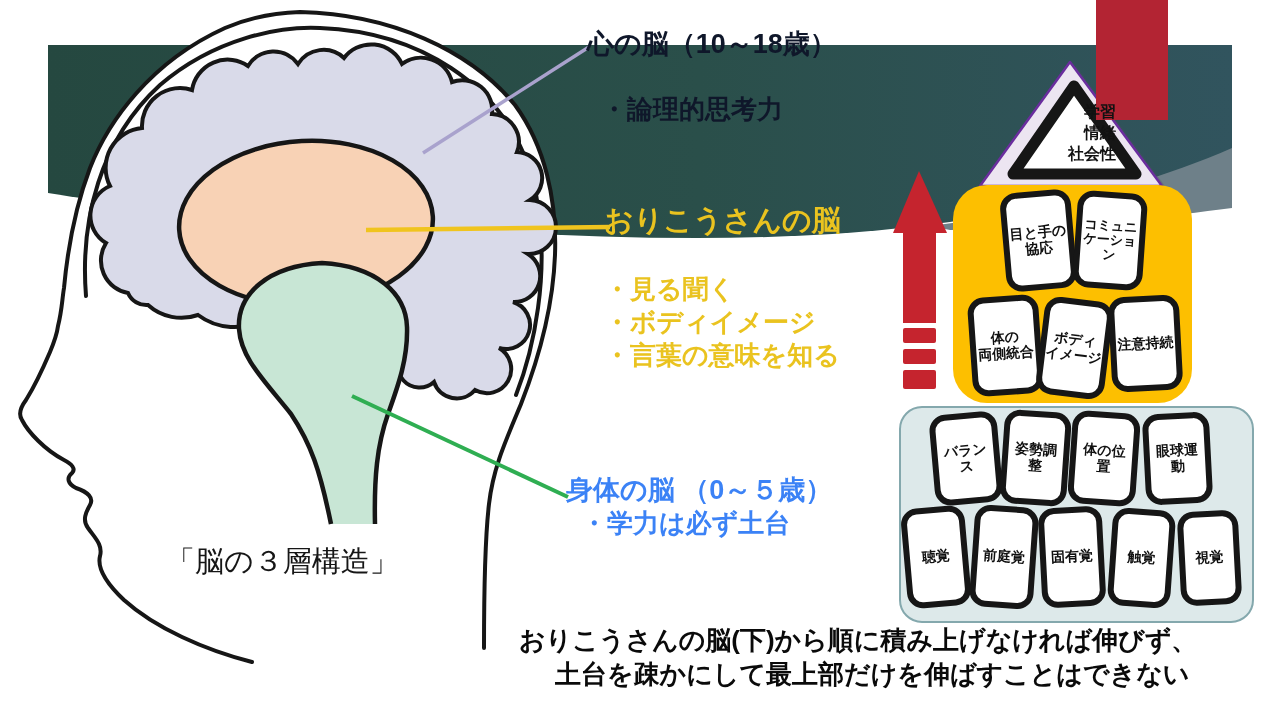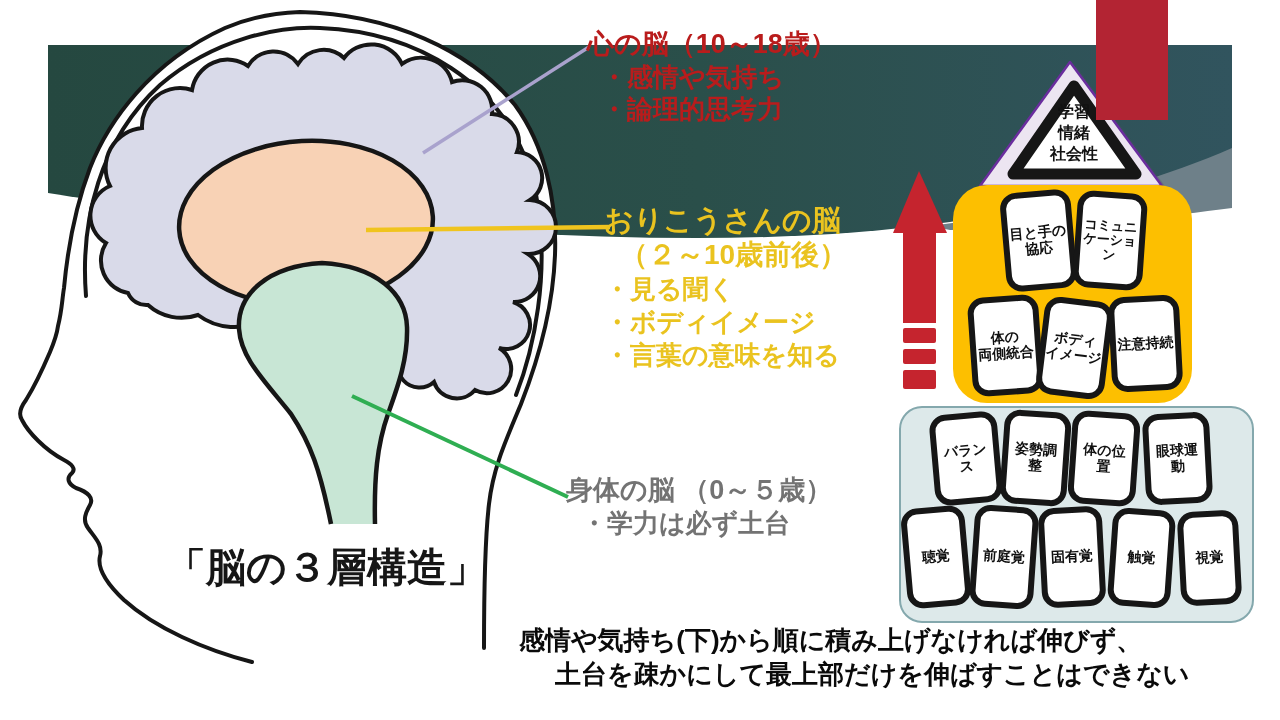--- a/index.html
+++ b/index.html
@@ -2,35 +2,35 @@
 <html><head>
 <meta charset="utf-8">
 <style>
   html,body{margin:0;padding:0;background:#fff;}
   #stage{
     position:relative;width:1280px;height:720px;overflow:hidden;background:#ffffff;
     font-family:"Liberation Sans","DejaVu Sans",sans-serif;
   }
   #bg{position:absolute;left:0;top:0;}
   .ann{position:absolute;font-weight:bold;white-space:nowrap;line-height:1;}
-  .mind{color:#b91c1c;}
+  .mind{color:#0f172a;}
   .smart{color:#eac31f;}
-  .body{color:#737373;}
+  .body{color:#3b82f6;}
   .card{
     position:absolute;background:#ffffff;border:6px solid #161616;border-radius:16px;
     display:flex;align-items:center;justify-content:center;text-align:center;
     font-weight:bold;color:#101010;white-space:pre-line;line-height:1.12;
     box-sizing:border-box;font-size:14px;
   }
   .tri-label{
-    position:absolute;left:1032px;top:101px;width:84px;text-align:center;
+    position:absolute;left:1032px;top:101px;width:84px;text-align:right;
     font-weight:bold;color:#111;font-size:16px;line-height:21px;white-space:pre-line;
   }
   .caption{position:absolute;font-weight:bold;color:#0a0a0a;font-size:26px;white-space:nowrap;line-height:1;}
-  .headlabel{position:absolute;left:166px;top:547px;font-weight:bold;color:#161616;font-size:40px;white-space:nowrap;line-height:1;}
+  .headlabel{position:absolute;left:166px;top:547px;font-weight:normal;color:#161616;font-size:29px;white-space:nowrap;line-height:1;}
 </style>
 </head>
 <body>
 
 <div id="stage">
 
   <svg id="bg" width="1280" height="720" viewBox="0 0 1280 720">
     <defs>
       <linearGradient id="bandGrad" x1="0" y1="0" x2="1" y2="0">
         <stop offset="0" stop-color="#254840"></stop>
@@ -155,25 +155,23 @@
     <path d="M 1070,62 L 1162,186 L 980,186 Z" fill="#ece5f1" stroke="#6a2d9e" stroke-width="2.5" stroke-linejoin="round"></path>
     <path d="M 1074,86 L 1136,174 L 1013,174 Z" fill="#ffffff" stroke="#161616" stroke-width="11" stroke-linejoin="round"></path>
 
     <rect x="1096" y="0" width="72" height="120" fill="#b32433"></rect>
 
     <rect x="953" y="185" width="239" height="218" rx="34" fill="#fdbf00"></rect>
     <rect x="900" y="407" width="353" height="215" rx="22" fill="#dde9ea" stroke="#84a8ad" stroke-width="2"></rect>
   </svg>
 
   <div class="ann mind" style="left:587px;top:31px;font-size:27px;">心の脳（10～18歳）</div>
-  <div class="ann mind" style="left:601px;top:64px;font-size:26px;">・感情や気持ち</div>
   <div class="ann mind" style="left:601px;top:96px;font-size:26px;">・論理的思考力</div>
 
   <div class="ann smart" style="left:604px;top:206px;font-size:29px;">おりこうさんの脳</div>
-  <div class="ann smart" style="left:620px;top:241px;font-size:28px;">（２～10歳前後）</div>
   <div class="ann smart" style="left:604px;top:276px;font-size:26px;">・見る聞く</div>
   <div class="ann smart" style="left:604px;top:309px;font-size:26px;">・ボディイメージ</div>
   <div class="ann smart" style="left:604px;top:342px;font-size:26px;">・言葉の意味を知る</div>
 
   <div class="ann body" style="left:566px;top:477px;font-size:27px;">身体の脳 （0～５歳）</div>
   <div class="ann body" style="left:581px;top:510px;font-size:26px;">・学力は必ず土台</div>
 
   <div class="headlabel">「脳の３層構造」</div>
 
   <div class="tri-label">学習
@@ -194,16 +192,16 @@
   <div class="card" style="left:1002px;top:411px;width:67px;height:94px;transform:rotate(4deg);">姿勢調整</div>
   <div class="card" style="left:1070px;top:412px;width:68px;height:93px;transform:rotate(4deg);">体の位置</div>
   <div class="card" style="left:1144px;top:413px;width:67px;height:91px;transform:rotate(-3deg);">眼球運動</div>
 
   <div class="card" style="left:904px;top:507px;width:64px;height:100px;transform:rotate(-5deg);">聴覚</div>
   <div class="card" style="left:972px;top:506px;width:64px;height:102px;transform:rotate(4deg);">前庭覚</div>
   <div class="card" style="left:1040px;top:507px;width:64px;height:100px;transform:rotate(-3deg);">固有覚</div>
   <div class="card" style="left:1110px;top:509px;width:63px;height:98px;transform:rotate(4deg);">触覚</div>
   <div class="card" style="left:1179px;top:511px;width:61px;height:94px;transform:rotate(-3deg);">視覚</div>
 
-  <div class="caption" style="left:519px;top:627px;">感情や気持ち(下)から順に積み上げなければ伸びず、</div>
+  <div class="caption" style="left:519px;top:627px;">おりこうさんの脳(下)から順に積み上げなければ伸びず、</div>
   <div class="caption" style="left:519px;top:661px;margin-left:36px;">土台を疎かにして最上部だけを伸ばすことはできない</div>
 
 </div>
 
 </body></html>

